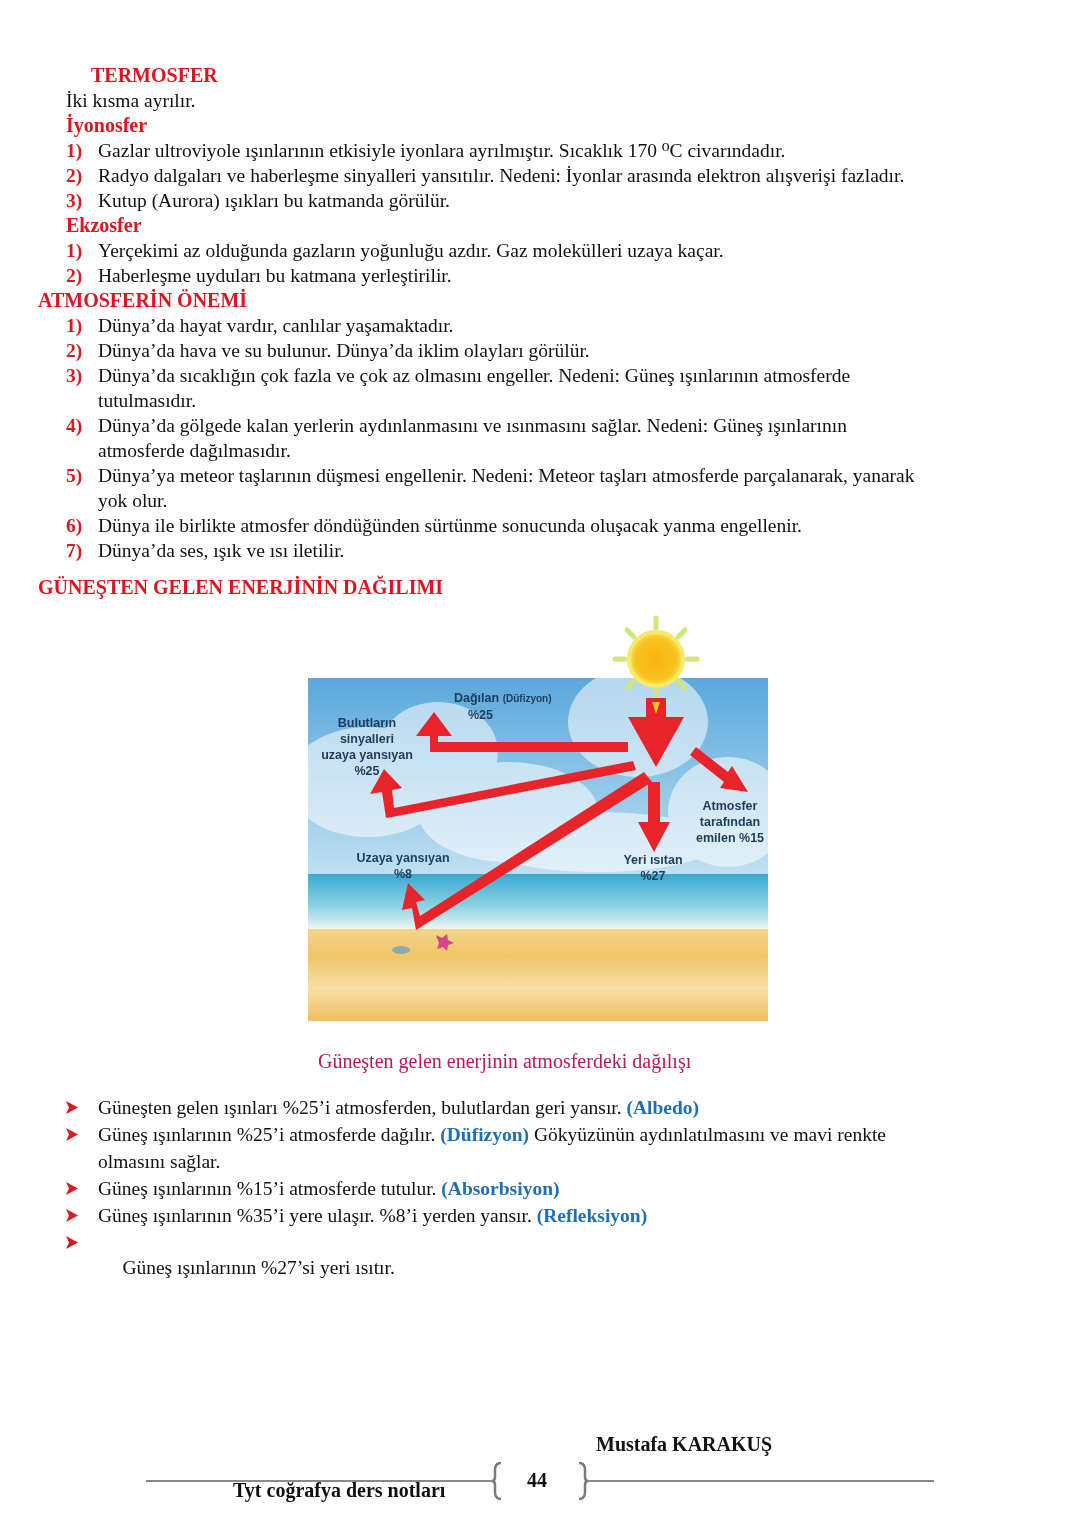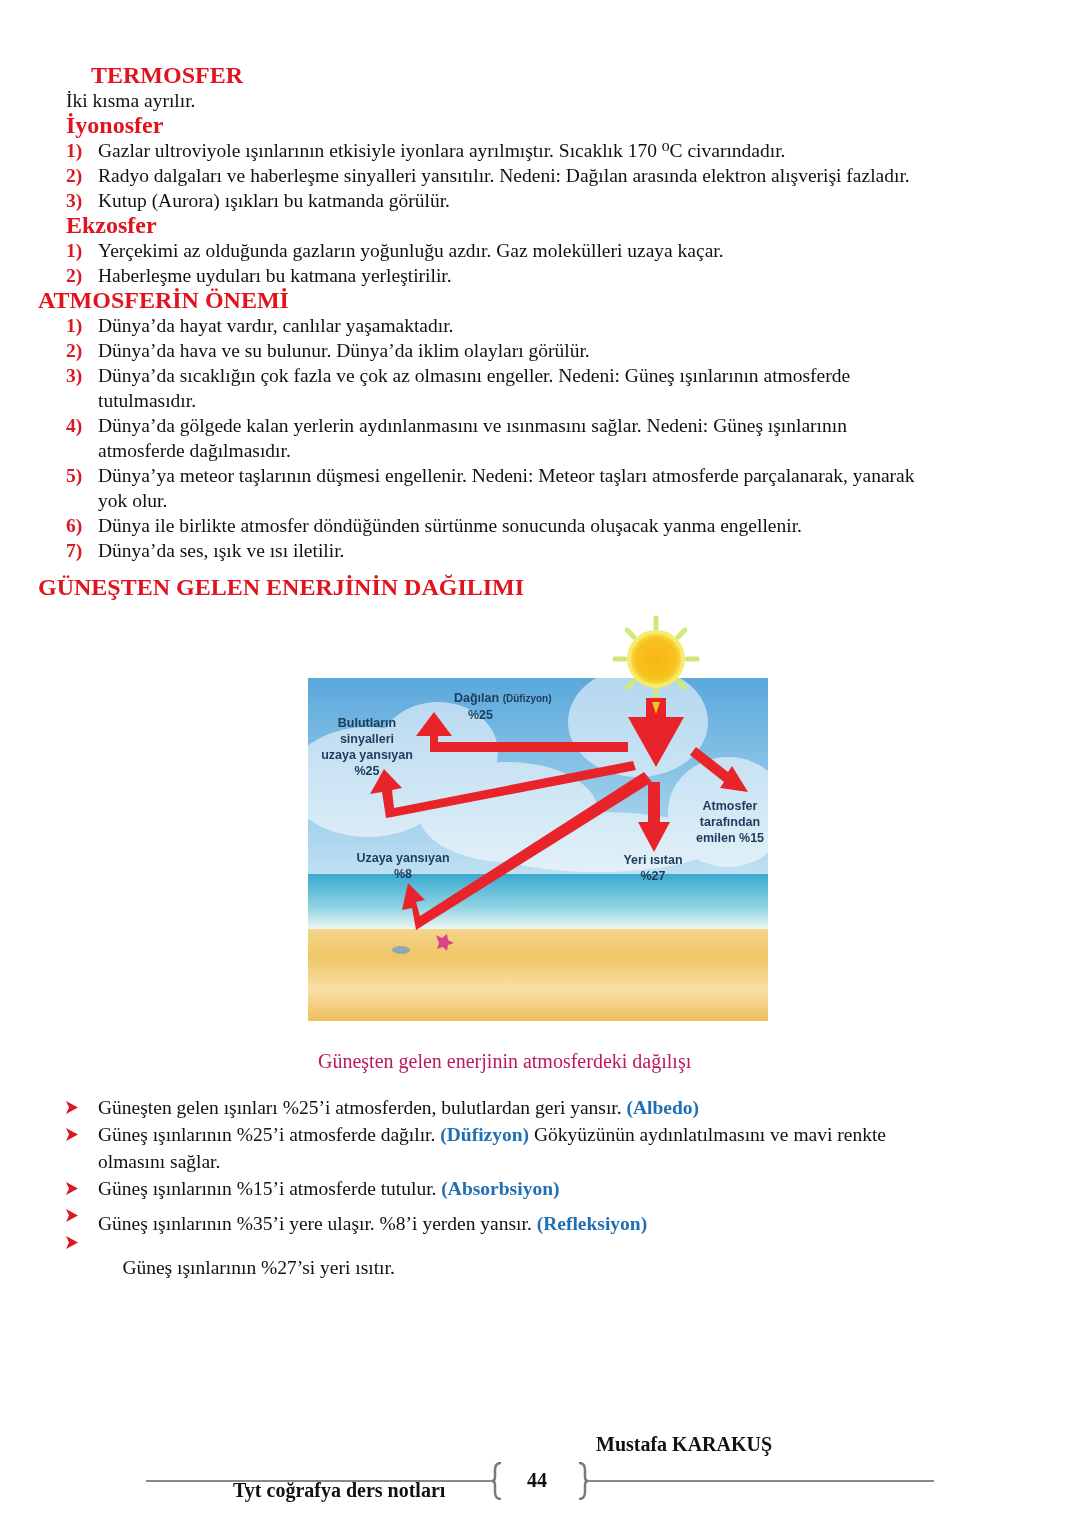--- a/index.html
+++ b/index.html
@@ -3,21 +3,21 @@
   <meta charset="utf-8">
   <style>
     html, body { margin: 0; padding: 0; background: #ffffff; }
     body {
       width: 1080px; height: 1526px; position: relative; overflow: hidden;
       font-family: "Liberation Serif", "DejaVu Serif", serif;
       color: #111111;
     }
     .line { position: absolute; font-size: 19.5px; line-height: 25px; white-space: nowrap; }
     .num { position: absolute; font-weight: bold; color: #d81a22; font-size: 19.5px; line-height: 25px; }
-    .head { position: absolute; font-weight: bold; color: #e0141e; font-size: 24px; line-height: 25px; white-space: nowrap; }
+    .head { position: absolute; font-weight: bold; color: #e0141e; font-size: 20px; line-height: 25px; white-space: nowrap; }
     .blue { color: #1f6fb5; font-weight: bold; }
     .bullet { position: absolute; font-size: 16px; line-height: 25px; color: #d81a22; }
     .bullet svg { display: block; margin-top: 6px; }
 
     
     .figure { position: absolute; left: 308px; top: 612px; width: 462px; height: 412px; }
     .diagram-label {
       position: absolute; font-family: "Liberation Sans", "DejaVu Sans", sans-serif;
       font-weight: bold; color: #1e3c5a; font-size: 12.5px; line-height: 16px;
       text-align: center; white-space: nowrap;
@@ -39,21 +39,21 @@
 <body>
 
 <div class="head" style="left:91px; top:63px;">TERMOSFER</div>
 <div class="line" style="left:66px; top:88px;">İki kısma ayrılır.</div>
 
 <div class="head" style="left:66px; top:113px;">İyonosfer</div>
 <div>
   <span class="num" style="left:66px; top:138px;">1)</span>
   <span class="line" style="left:98px; top:138px;">Gazlar ultroviyole ışınlarının etkisiyle iyonlara ayrılmıştır. Sıcaklık 170 ⁰C civarındadır.</span>
   <span class="num" style="left:66px; top:163px;">2)</span>
-  <span class="line" style="left:98px; top:163px;">Radyo dalgaları ve haberleşme sinyalleri yansıtılır. Nedeni: Dağılan arasında elektron alışverişi fazladır.</span>
+  <span class="line" style="left:98px; top:163px;">Radyo dalgaları ve haberleşme sinyalleri yansıtılır. Nedeni: İyonlar arasında elektron alışverişi fazladır.</span>
   <span class="num" style="left:66px; top:188px;">3)</span>
   <span class="line" style="left:98px; top:188px;">Kutup (Aurora) ışıkları bu katmanda görülür.</span>
 </div>
 
 <div class="head" style="left:66px; top:213px;">Ekzosfer</div>
 <div>
   <span class="num" style="left:66px; top:238px;">1)</span>
   <span class="line" style="left:98px; top:238px;">Yerçekimi az olduğunda gazların yoğunluğu azdır. Gaz molekülleri uzaya kaçar.</span>
   <span class="num" style="left:66px; top:263px;">2)</span>
   <span class="line" style="left:98px; top:263px;">Haberleşme uyduları bu katmana yerleştirilir.</span>
@@ -217,21 +217,21 @@
     </span>
   <div class="line" style="left:98px; top:1176px;">
     <span>Güneş ışınlarının %15’i atmosferde tutulur. </span><span class="blue">(Absorbsiyon)</span>
   </div>
 
   <span class="bullet" style="left:66px; top:1203px;">
       <svg width="12" height="13" viewBox="0 0 12 13">
         <polygon points="0,0 12,6.5 0,13 3,6.5" fill="#d81a22"></polygon>
       </svg>
     </span>
-  <div class="line" style="left:98px; top:1203px;margin-top:8px;">
+  <div class="line" style="left:98px; top:1203px;">
     <span>Güneş ışınlarının %35’i yere ulaşır. %8’i yerden yansır. </span><span class="blue">(Refleksiyon)</span>
   </div>
 
   <span class="bullet" style="left:66px; top:1230px;">
       <svg width="12" height="13" viewBox="0 0 12 13">
         <polygon points="0,0 12,6.5 0,13 3,6.5" fill="#d81a22"></polygon>
       </svg>
     </span>
   <div class="line" style="left:98px; top:1230px; white-space:pre;">
     <span> Güneş ışınlarının %27’si yeri ısıtır.</span>

